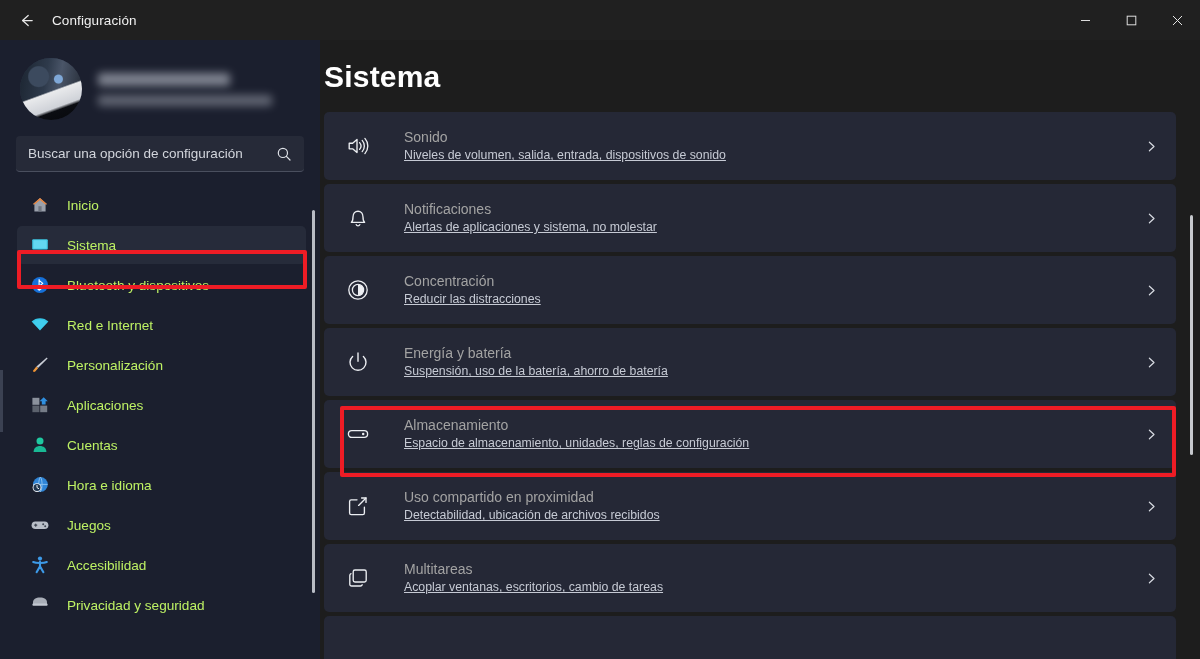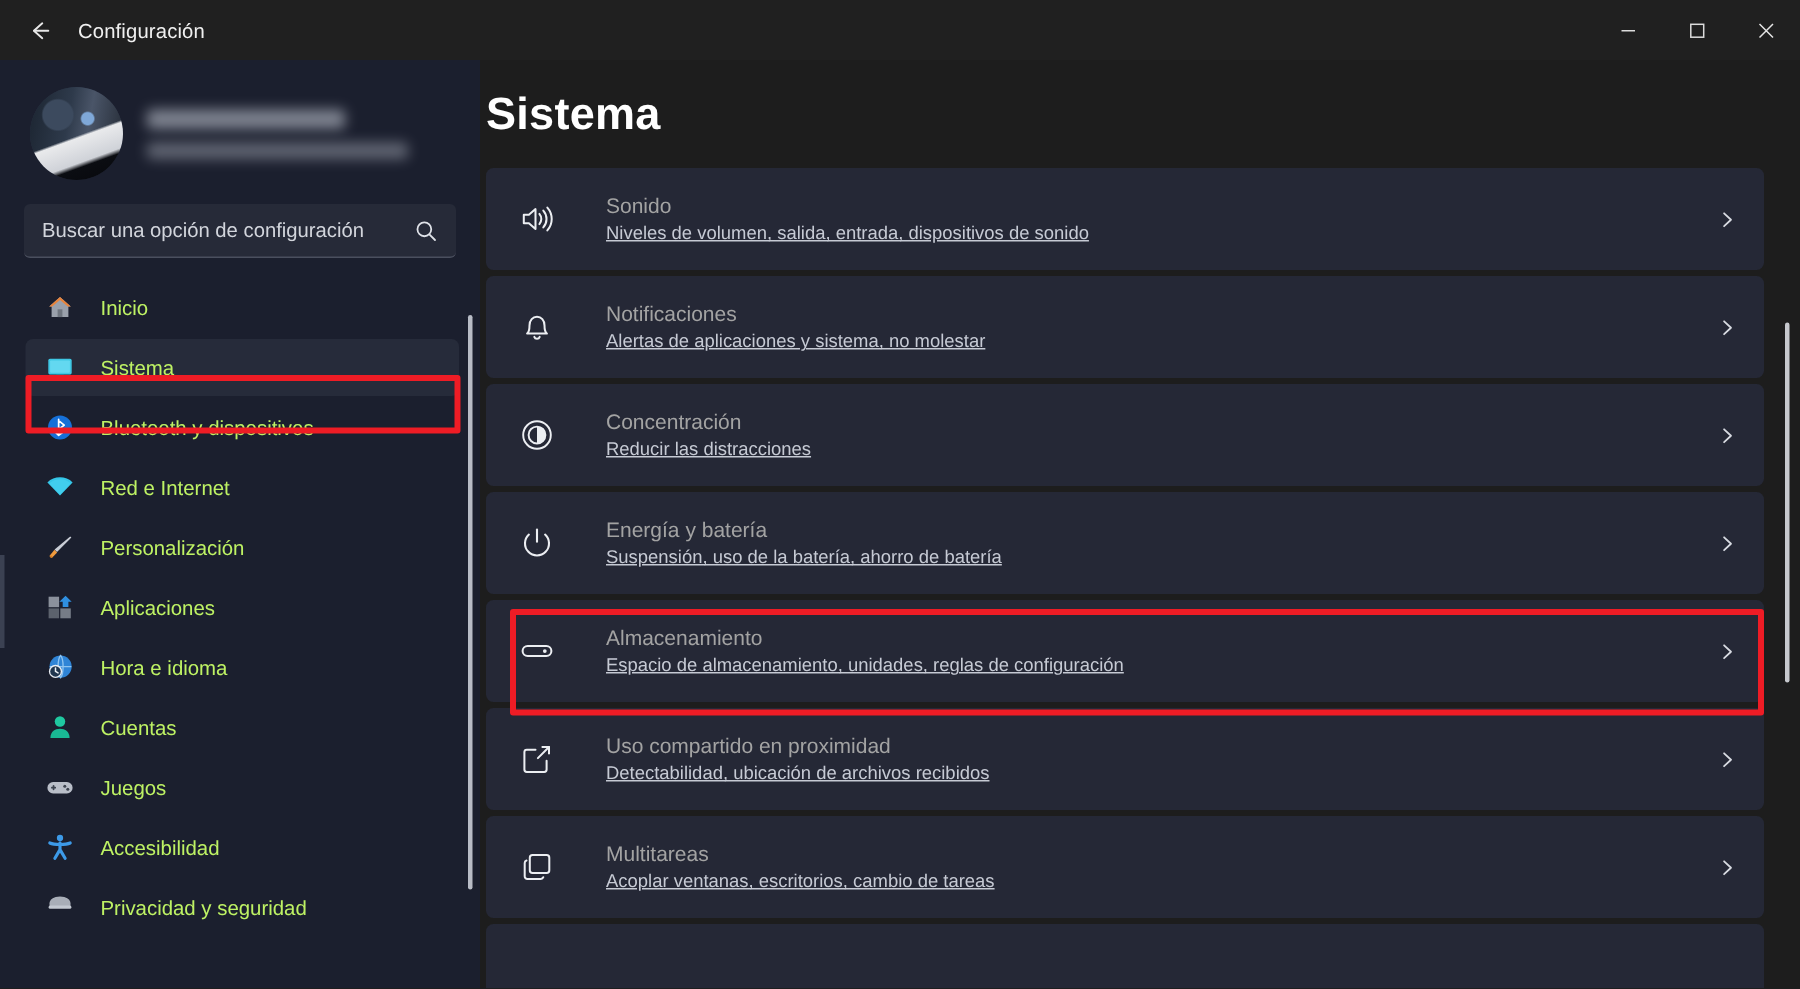--- a/index.html
+++ b/index.html
@@ -391,38 +391,38 @@
               <rect x="10.2" y="10.6" width="7.0" height="6.6" fill="#767c87"></rect>
               <path d="M13.7 2.2 L17.8 6.2 H15.6 V9.6 H11.8 V6.2 H9.6 Z" fill="#2f8fe0"></path>
             </svg>
           </span>
           <span class="lbl">Aplicaciones</span>
         </div>
 
         <div class="nav-item">
           <span class="ic">
             <svg width="20" height="20" viewBox="0 0 20 20">
+              <circle cx="10" cy="6.0" r="3.5" fill="#1fc8a0"></circle>
+              <path d="M3.6 17.0 C3.6 12.9 6.5 10.9 10 10.9 C13.5 10.9 16.4 12.9 16.4 17.0 Z" fill="#19b894"></path>
+            </svg>
+          </span>
+          <span class="lbl">Cuentas</span>
+        </div>
+
+        <div class="nav-item">
+          <span class="ic">
+            <svg width="20" height="20" viewBox="0 0 20 20">
               <circle cx="10.4" cy="9.4" r="7.4" fill="#2f84d6"></circle>
               <path d="M3.2 9.4 H17.6 M10.4 2.0 C12.6 4.4 12.6 14.4 10.4 16.8 C8.2 14.4 8.2 4.4 10.4 2.0Z" stroke="#8fc4f0" stroke-width=".9" fill="none"></path>
               <circle cx="7.0" cy="12.6" r="4.4" fill="#e9edf3"></circle>
               <circle cx="7.0" cy="12.6" r="3.5" fill="#20364f"></circle>
               <path d="M7.0 10.4 V12.6 L8.7 13.6" stroke="#eef2f7" stroke-width="1" stroke-linecap="round" fill="none"></path>
             </svg>
           </span>
           <span class="lbl">Hora e idioma</span>
-        </div>
-
-        <div class="nav-item">
-          <span class="ic">
-            <svg width="20" height="20" viewBox="0 0 20 20">
-              <circle cx="10" cy="6.0" r="3.5" fill="#1fc8a0"></circle>
-              <path d="M3.6 17.0 C3.6 12.9 6.5 10.9 10 10.9 C13.5 10.9 16.4 12.9 16.4 17.0 Z" fill="#19b894"></path>
-            </svg>
-          </span>
-          <span class="lbl">Cuentas</span>
         </div>
 
         <div class="nav-item">
           <span class="ic">
             <svg width="20" height="20" viewBox="0 0 20 20">
               <rect x="1.6" y="6.4" width="16.8" height="7.6" rx="3.8" fill="#b9bec8"></rect>
               <rect x="4.0" y="9.5" width="3.4" height="1.2" rx=".6" fill="#3d4450"></rect>
               <rect x="5.1" y="8.4" width="1.2" height="3.4" rx=".6" fill="#3d4450"></rect>
               <circle cx="13.2" cy="9.2" r="1.0" fill="#3d4450"></circle>
               <circle cx="15.2" cy="11.2" r="1.0" fill="#3d4450"></circle>

